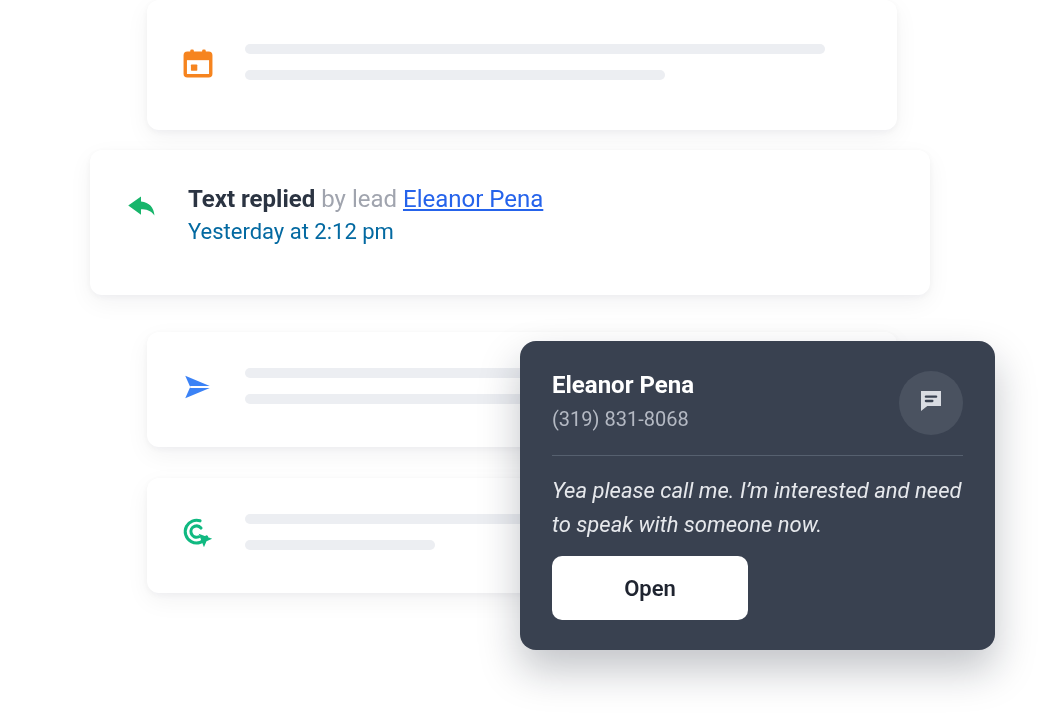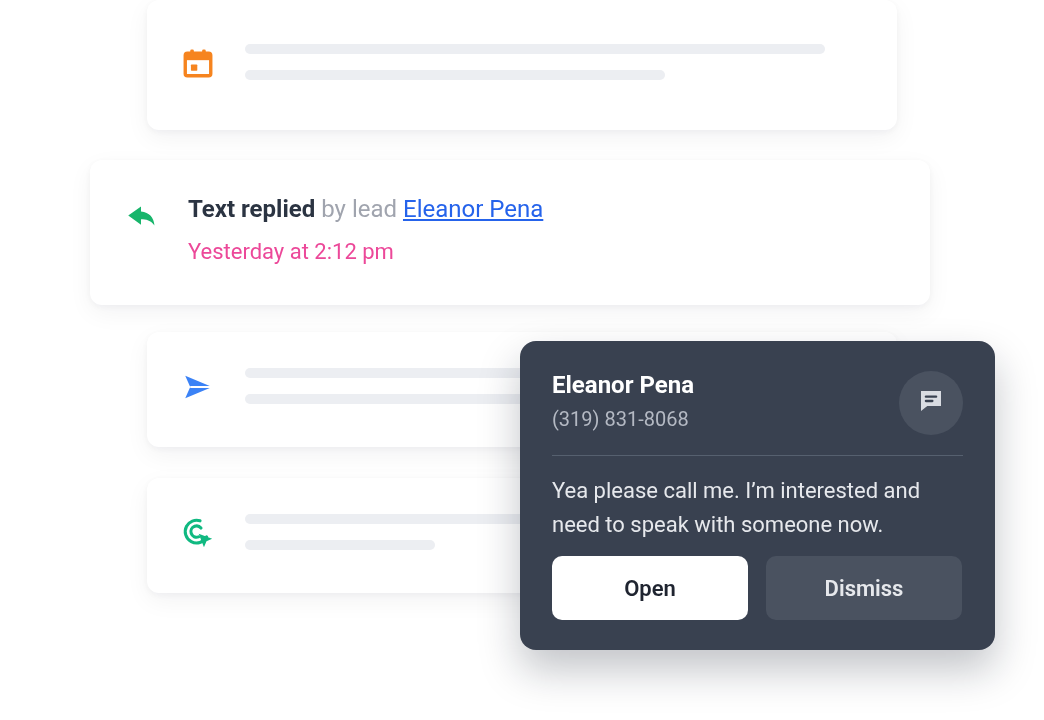--- a/index.html
+++ b/index.html
@@ -40,37 +40,37 @@
   
   #card-cal {
     left: 147px; top: 0; width: 750px; height: 130px;
     padding-top: 44px;
   }
   #card-cal .skel.a { width: 580px; }
   #card-cal .skel.b { width: 420px; }
 
   
   #card-reply {
-    left: 90px; top: 160px; width: 840px; height: 145px;
+    left: 90px; top: 150px; width: 840px; height: 145px;
     padding-top: 34px;
   }
   #card-reply .icon { margin-top: 6px; }
   #card-reply .headline {
     font-size: 24px;
     line-height: 1.3;
     color: #A0A4AE;
   }
   #card-reply .headline .strong { font-weight: 700; color: #2B3442; }
   #card-reply .headline .lead-link {
     color: #2563EB; text-decoration: underline; cursor: pointer;
   }
   #card-reply .timestamp {
-    margin-top: 14px;
+    margin-top: 4px;
     font-size: 22px;
-    color: #ec4899;
+    color: #0369a1;
   }
 
   
   #card-sent {
     left: 147px; top: 332px; width: 750px; height: 115px;
     padding-top: 36px;
   }
   #card-sent .skel.a { width: 580px; }
   #card-sent .skel.b { width: 290px; }
 
@@ -110,21 +110,21 @@
     background: #4A5260;
     display: flex; align-items: center; justify-content: center;
     cursor: pointer;
     flex: 0 0 64px;
   }
   #toast hr {
     border: none; border-top: 1px solid #56606F;
     margin: 20px 0 18px;
   }
   #toast .msg {
-    font-size: 22px; line-height: 1.55; color: #E6E8EC;
+    font-size: 22px; line-height: 1.55; color: #E6E8EC; font-style: italic;
   }
   #toast .actions {
     margin-top: 14px;
     display: flex; gap: 18px;
   }
   #toast .btn {
     height: 64px;
     border-radius: 10px;
     font-size: 22px;
     font-weight: 600;
@@ -211,15 +211,14 @@
           <rect x="7" y="7.5" width="10" height="1.9" rx="0.9" fill="#394150"></rect>
           <rect x="7" y="11" width="7" height="1.9" rx="0.9" fill="#394150"></rect>
         </svg>
       </span>
     </div>
   </div>
   <hr>
   <div class="msg">Yea please call me. I’m interested and need to speak with someone now.</div>
   <div class="actions">
     <div class="btn open">Open</div>
-    <div class="btn dismiss">Dismiss</div>
   </div>
 </div>
 
 </body></html>

